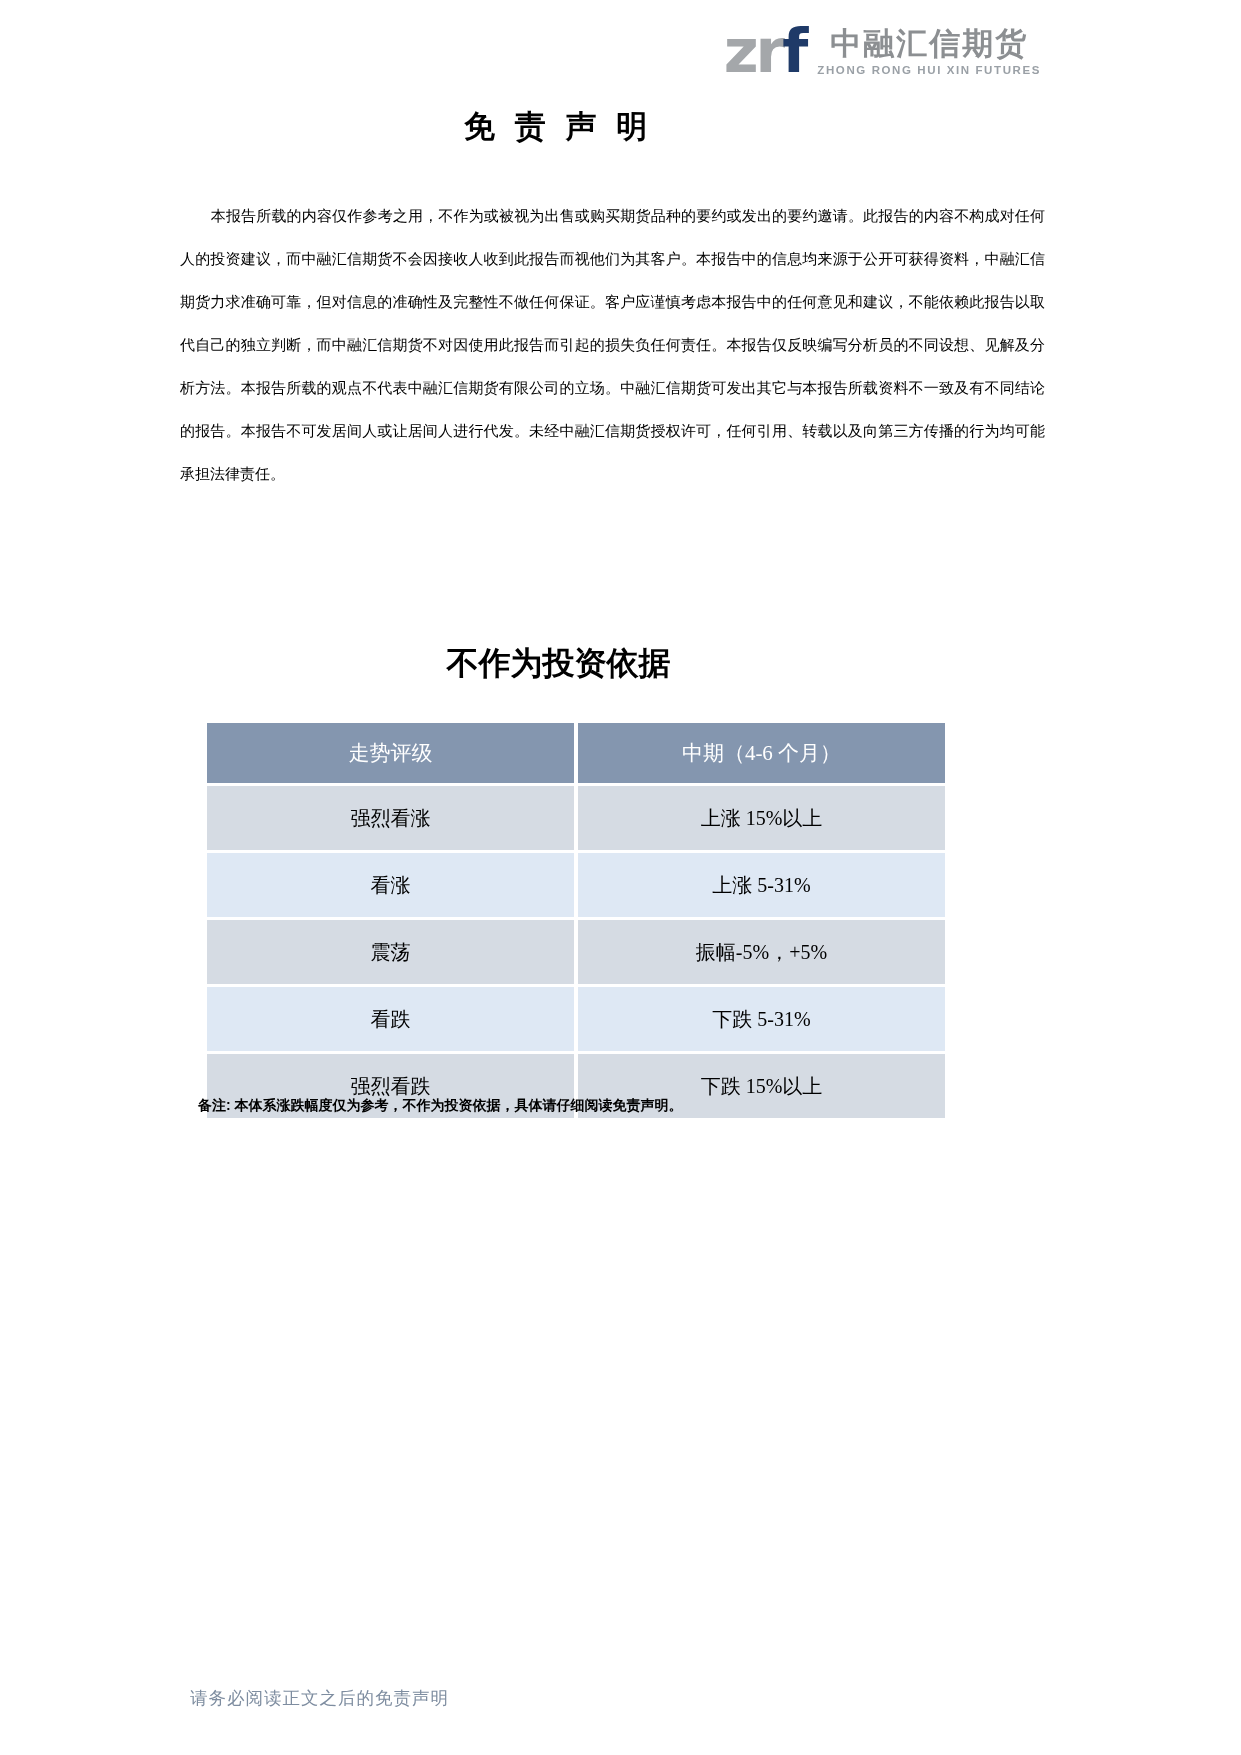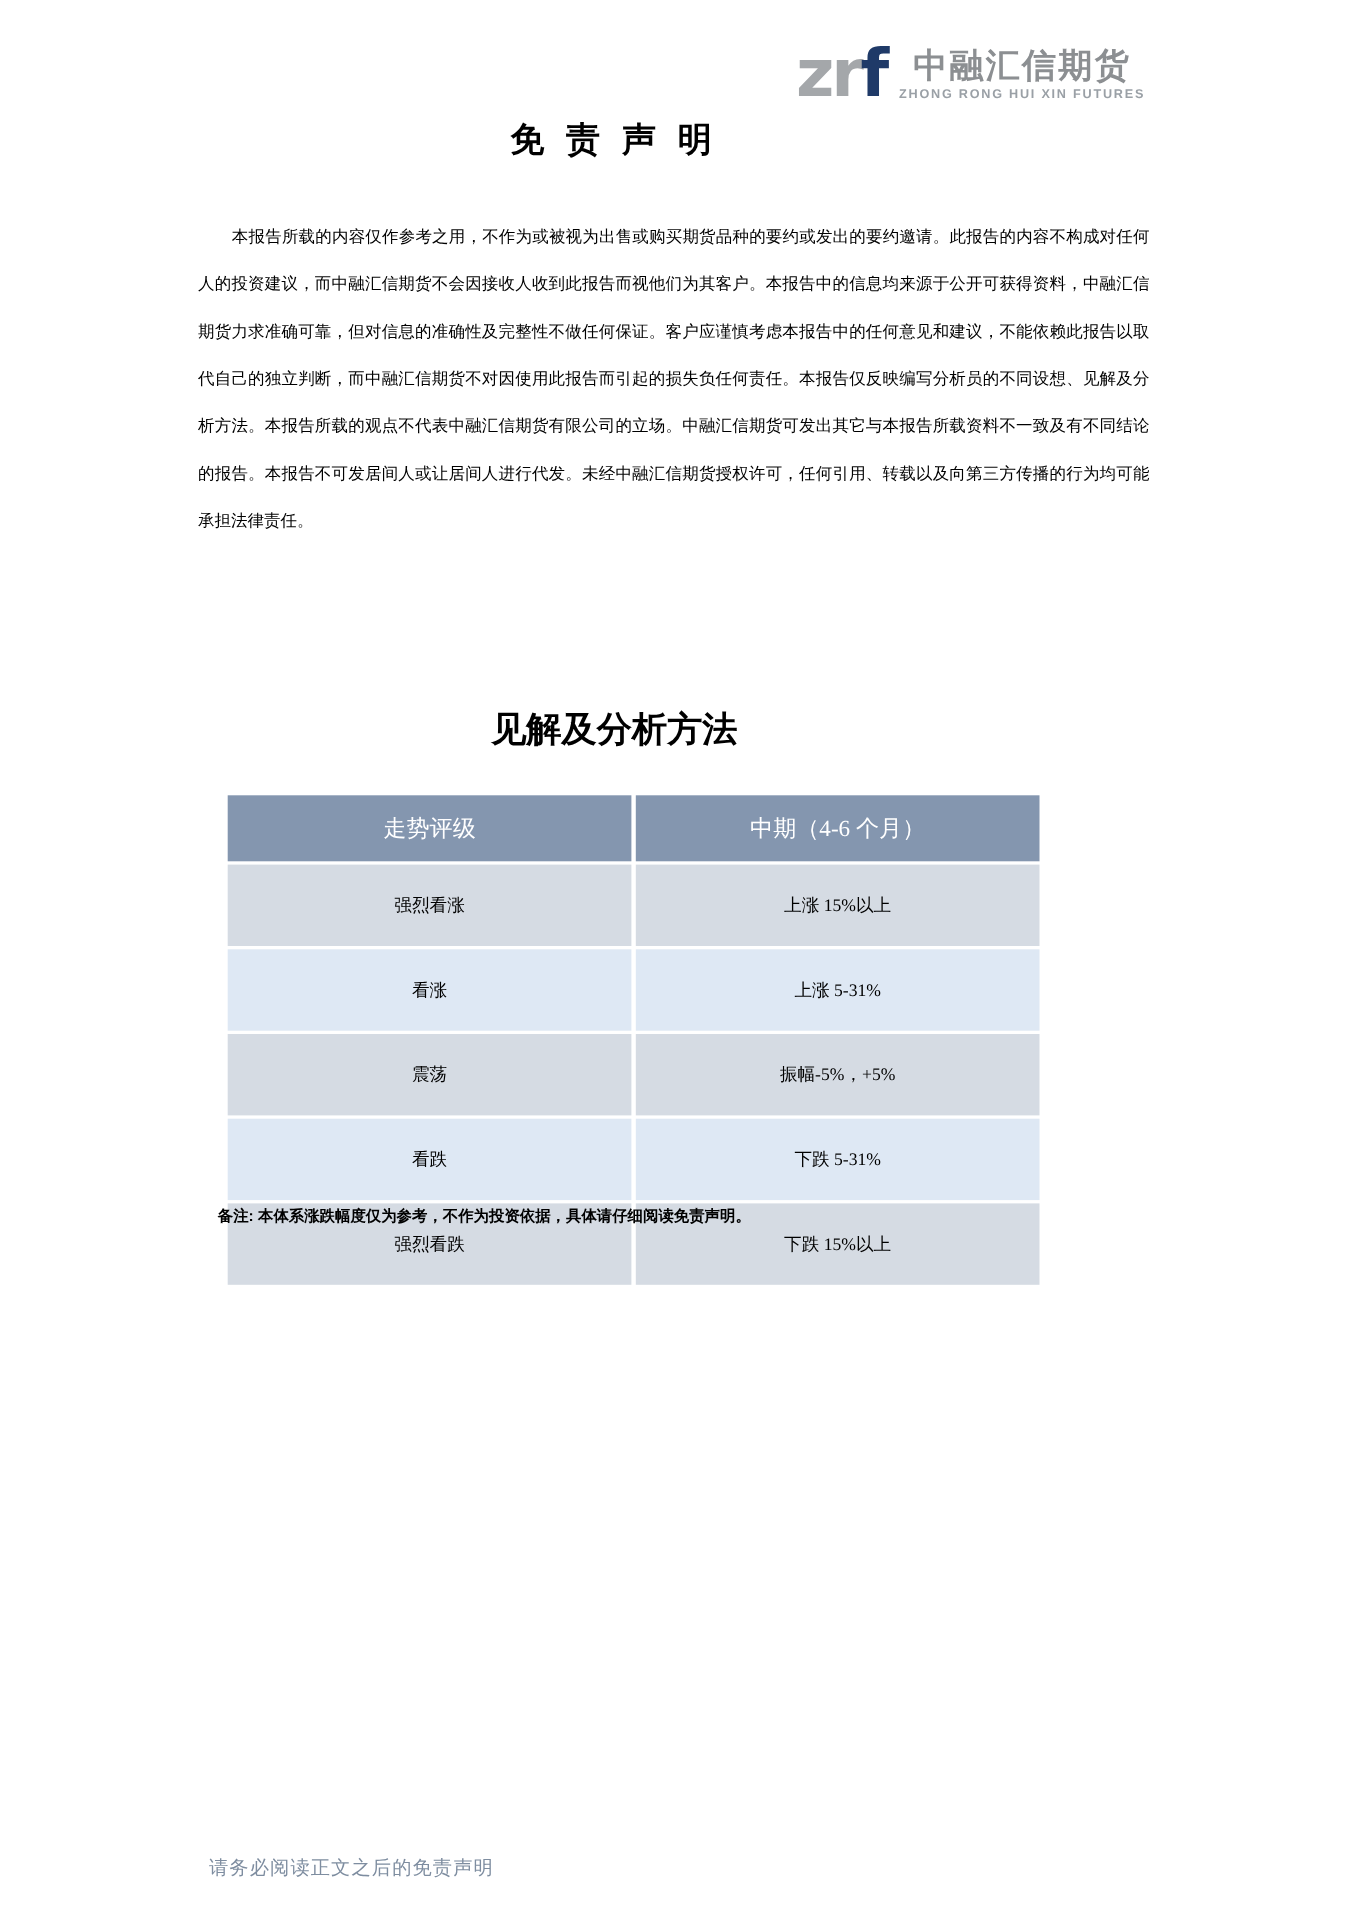--- a/index.html
+++ b/index.html
@@ -9,21 +9,21 @@
     height:1755px;
     background:#ffffff;
     overflow:hidden;
     font-family:"Liberation Serif","DejaVu Serif",serif;
     color:#000;
   }
 
   
   .logo{
     position:absolute;
-    top:40px;
+    top:24px;
     right:200px;
     display:flex;
     align-items:flex-end;
     gap:12px;
   }
   .logo-mark{
     font-family:"DejaVu Sans","Liberation Sans",sans-serif;
     font-weight:bold;
     font-size:60px;
     line-height:0.9;
@@ -98,22 +98,22 @@
     display:flex;
     gap:4px;
     margin-bottom:3px;
     padding-left:35px;
   }
   .tcell{
     flex:1 1 0;
     display:flex;
     align-items:center;
     justify-content:center;
-    height:74px;
-    font-size:16px;
+    height:64px;
+    font-size:20px;
   }
   .trow.thead .tcell{
     height:60px;
     background:var(--table-header-bg,#8496AF);
     color:#ffffff;
     font-size:21px;
   }
   .trow.bg-a .tcell{background:var(--table-row-gray,#D5DBE3);}
   .trow.bg-b .tcell{background:var(--table-row-blue,#DEE8F4);}
 
@@ -150,21 +150,21 @@
     <div class="logo-names">
       <span class="logo-cn">中融汇信期货</span>
       <span class="logo-en">ZHONG RONG HUI XIN FUTURES</span>
     </div>
   </div>
 
   <div class="doc-title">免 责 声 明</div>
 
   <p class="disclaimer">本报告所载的内容仅作参考之用，不作为或被视为出售或购买期货品种的要约或发出的要约邀请。此报告的内容不构成对任何人的投资建议，而中融汇信期货不会因接收人收到此报告而视他们为其客户。本报告中的信息均来源于公开可获得资料，中融汇信期货力求准确可靠，但对信息的准确性及完整性不做任何保证。客户应谨慎考虑本报告中的任何意见和建议，不能依赖此报告以取代自己的独立判断，而中融汇信期货不对因使用此报告而引起的损失负任何责任。本报告仅反映编写分析员的不同设想、见解及分析方法。本报告所载的观点不代表中融汇信期货有限公司的立场。中融汇信期货可发出其它与本报告所载资料不一致及有不同结论的报告。本报告不可发居间人或让居间人进行代发。未经中融汇信期货授权许可，任何引用、转载以及向第三方传播的行为均可能承担法律责任。</p>
 
-  <div class="section-title">见解及分析方法</div>
+  <div class="section-title">不作为投资依据</div>
 
   <div class="rating-table">
     <div class="trow thead">
       <div class="tcell">走势评级</div>
       <div class="tcell">中期（4-6 个月）</div>
     </div>
     <div class="trow bg-a">
       <div class="tcell">强烈看涨</div>
       <div class="tcell">上涨 15%以上</div>
     </div>

